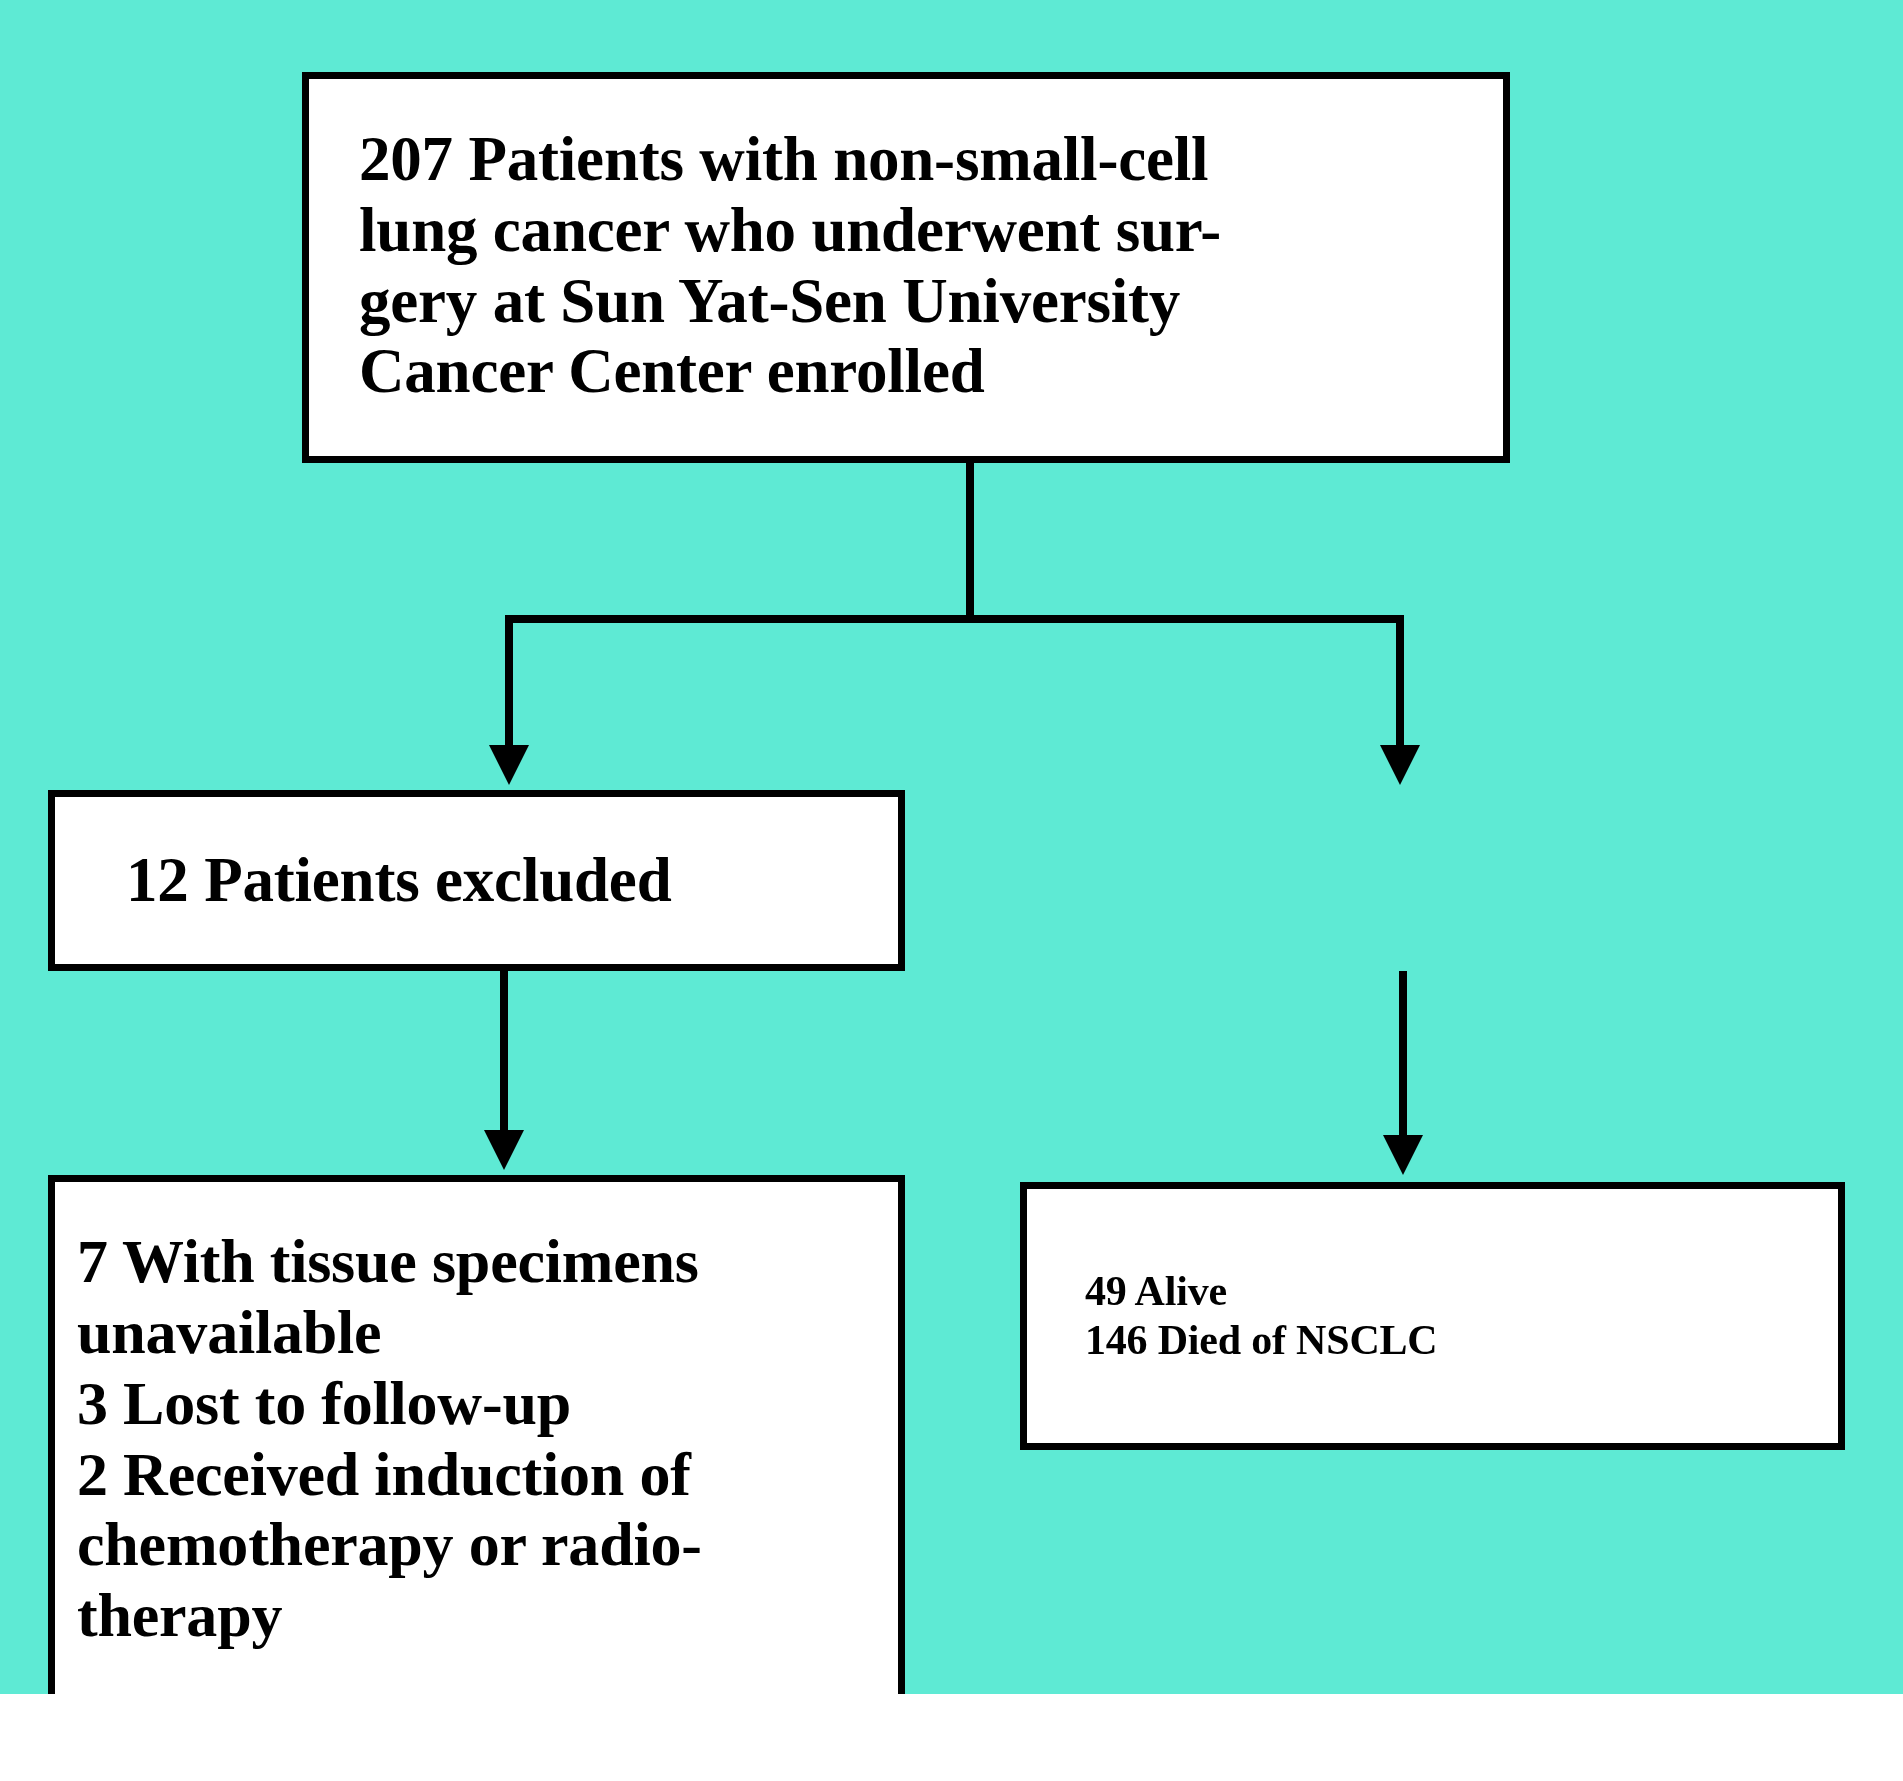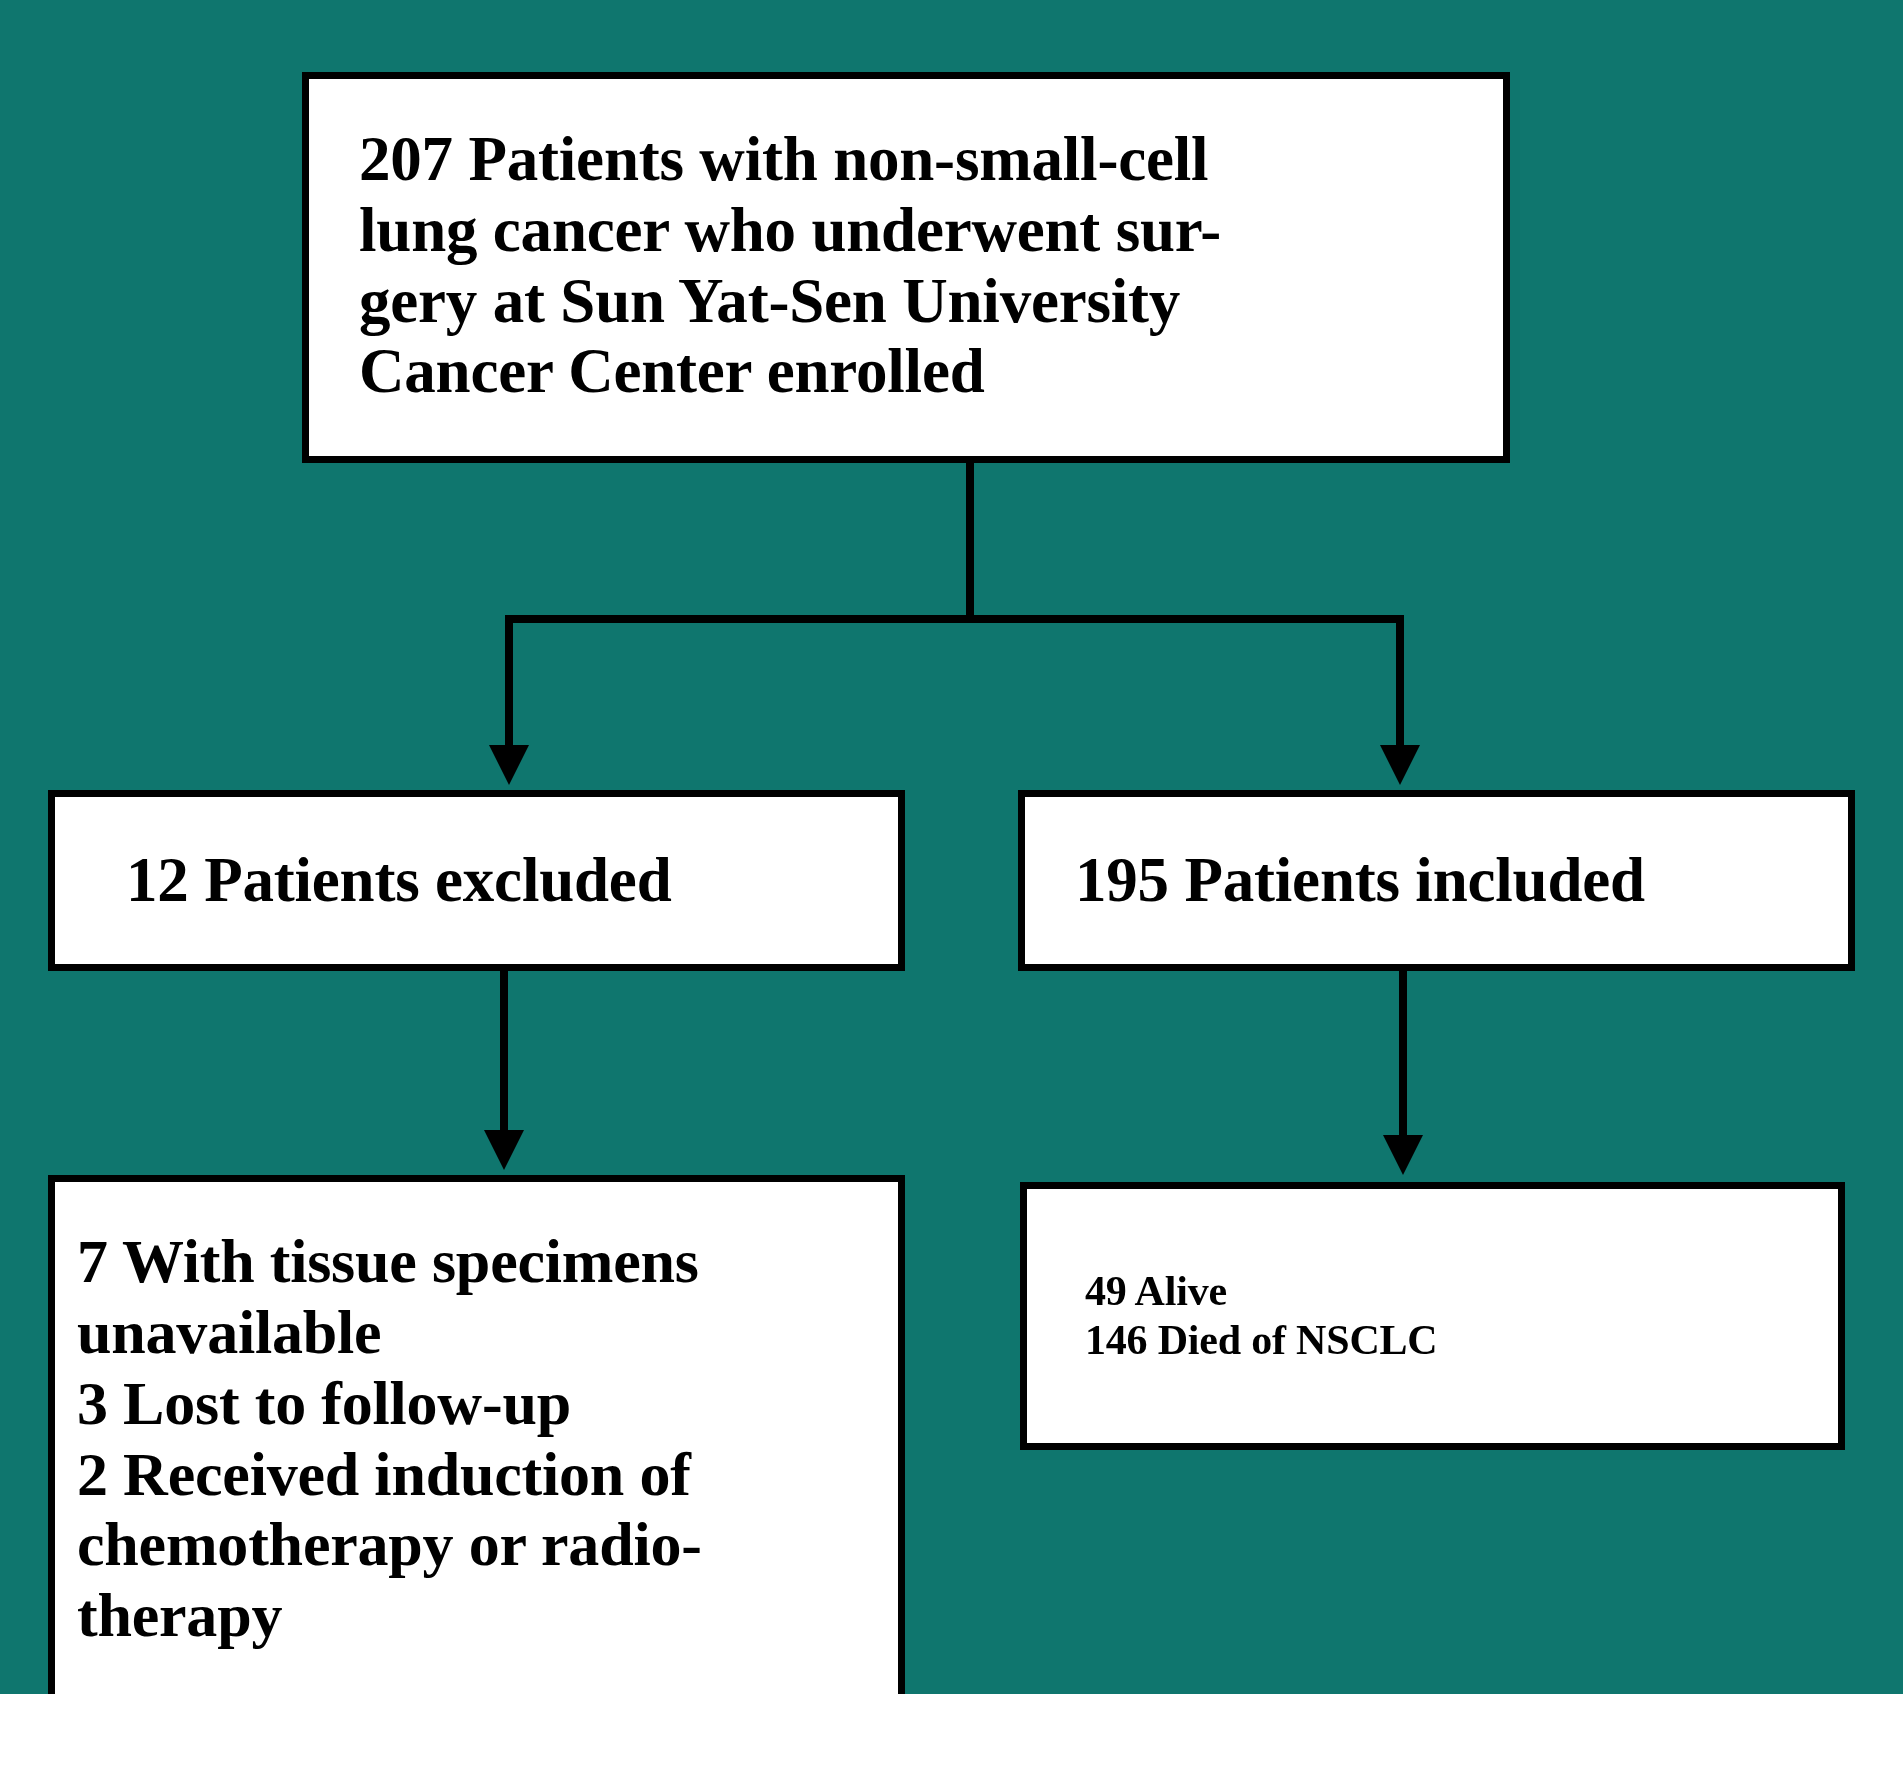--- a/index.html
+++ b/index.html
@@ -8,21 +8,21 @@
     padding: 0;
     background: #ffffff;
   }
   body {
     font-family: "Liberation Serif", "DejaVu Serif", serif;
   }
   #canvas {
     position: relative;
     width: 1903px;
     height: 1694px;
-    background: #0f766e;
+    background: #5eead4;
     overflow: hidden;
   }
   .flow-box {
     position: absolute;
     box-sizing: border-box;
     background: #ffffff;
     border: 7px solid #000000;
     display: flex;
     flex-direction: column;
     justify-content: center;
@@ -161,23 +161,20 @@
     <div class="box-text">207 Patients with non-small-cell
 lung cancer who underwent sur-
 gery at Sun Yat-Sen University
 Cancer Center enrolled</div>
   </div>
 
   <div class="flow-box" id="box-excluded">
     <div class="box-text">12 Patients excluded</div>
   </div>
 
-  <div class="flow-box" id="box-included">
-    <div class="box-text">195 Patients included</div>
-  </div>
 
   <div class="flow-box" id="box-exclusion-reasons">
     <div class="box-text">7 With tissue specimens
 unavailable
 3 Lost to follow-up
 2 Received induction of
 chemotherapy or radio-
 therapy</div>
   </div>
 

